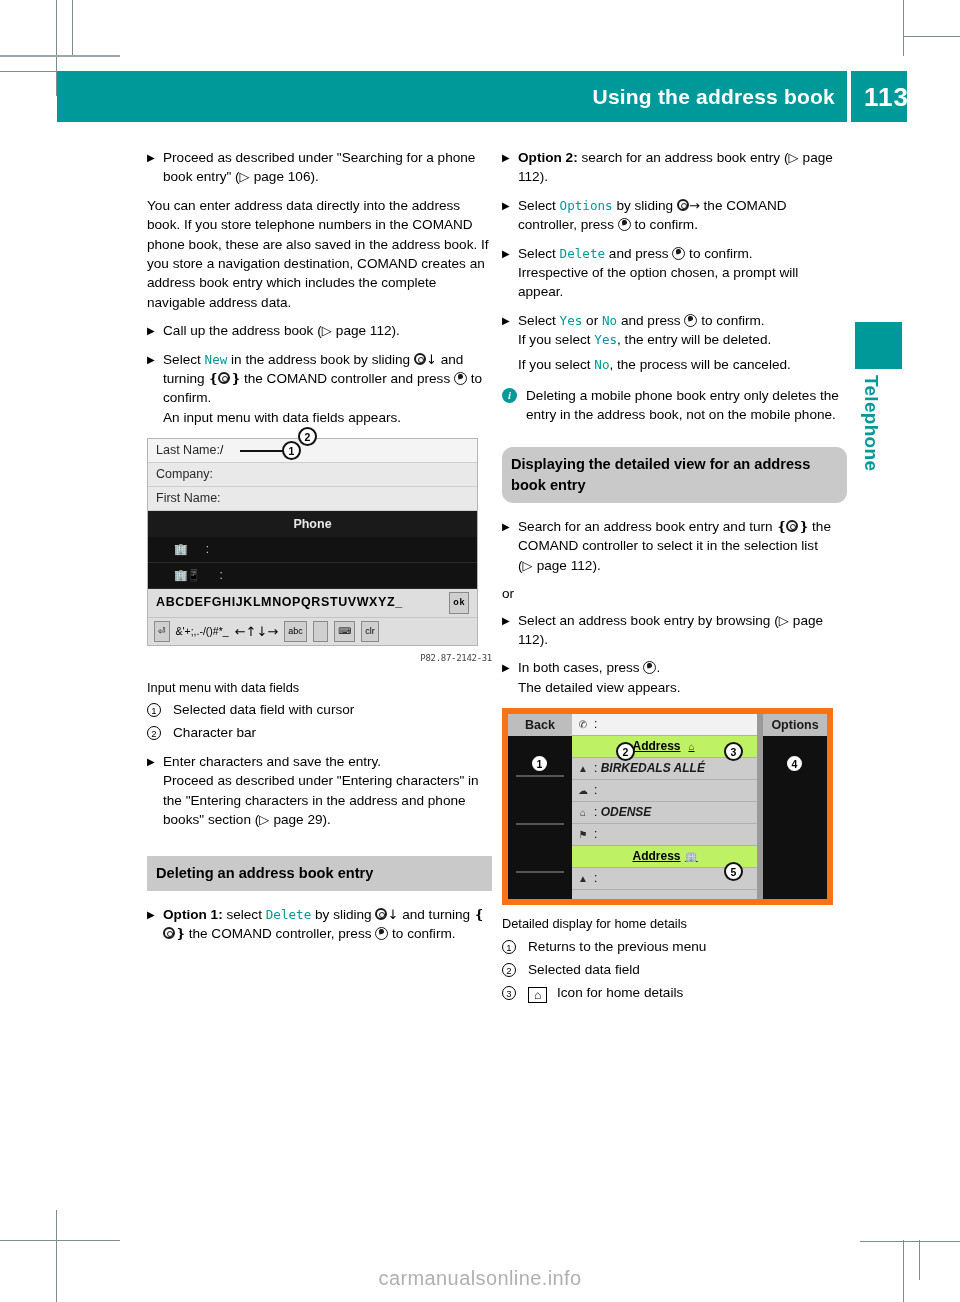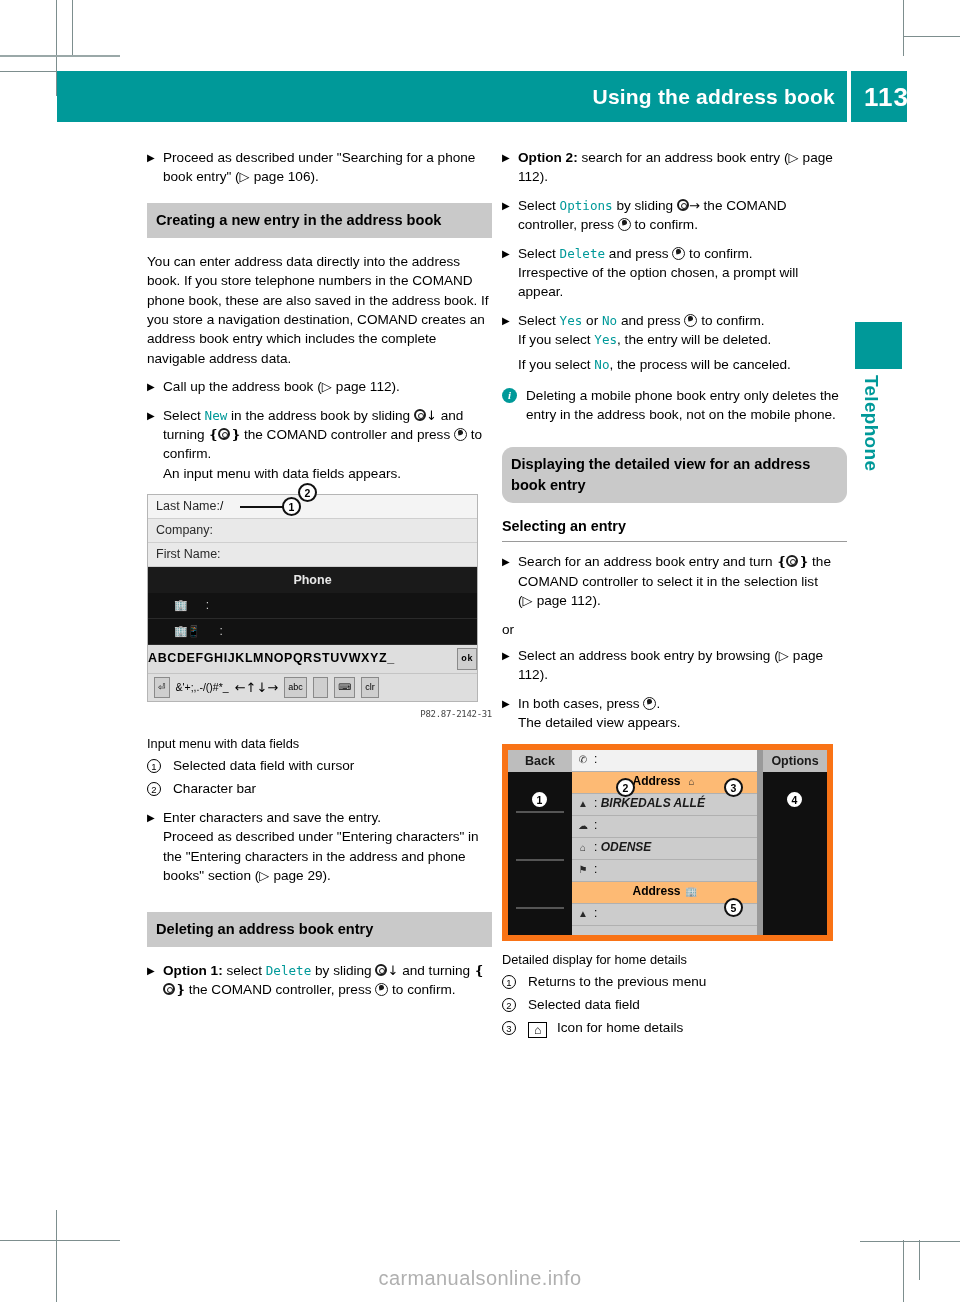--- a/index.html
+++ b/index.html
@@ -165,41 +165,41 @@
   }
 
   .im-row { height:24px; display:flex; align-items:center; border-bottom:1px solid #cfcfcf; position:relative; }
   .im-row.sel   { background:#d0d0d0; }
   .im-row.white { background:#f4f4f4; }
   .im-label { font-size:12.5px; font-weight:normal; color:#2a2a2a; padding-left:8px; white-space:nowrap; }
   .im-band { background:#1a1a1a; color:#e8e8e8; height:26px; display:flex; align-items:center; justify-content:center; font-size:12.5px; font-weight:bold; }
   .im-dark { background:#121212; height:26px; display:flex; align-items:center; border-bottom:1px solid #2a2a2a; }
   .im-dark .ic { color:#cfcfcf; font-size:11px; padding-left:26px; }
   .im-dark .cl { color:#cfcfcf; font-size:12px; padding-left:18px; }
-  .im-alpha { background:#dedede; font-size:12.5px; font-weight:bold; letter-spacing:0.6px; padding:3px 0; display:flex; justify-content:space-between; align-items:center; }
+  .im-alpha { background:#dedede; font-size:12.5px; font-weight:bold; letter-spacing:0.6px; padding:3px 8px; display:flex; justify-content:space-between; align-items:center; }
   .im-sym { background:#dedede; font-size:10.5px; padding:3px 6px; display:flex; align-items:center; gap:6px; border-top:1px solid #c4c4c4; }
   .im-key { border:1px solid #8a8a8a; background:#cfcfcf; padding:0 3px; font-size:9px; }
 
   
   .callout {
     position:absolute; width:19px; height:19px; border-radius:50%;
     background:#ffffff; border:2px solid #111;
     font-size:10.5px; font-weight:bold; text-align:center; line-height:16px;
     z-index:5;
   }
   .leader { position:absolute; height:2px; background:#111; z-index:4; }
 
   
   .fig2 { width:331px; height:197px; border:6px solid #f97316; position:relative; background:#d8d8d8; }
   .f2-sidebar { position:absolute; top:0; width:64px; height:100%; background:#101010; }
   .f2-left { left:0; } .f2-right { right:0; }
   .f2-cap { height:22px; background:#bdbdbd; color:#1a1a1a; font-size:12.5px; font-weight:bold; text-align:center; line-height:22px; }
   .f2-mid { position:absolute; left:64px; right:64px; top:0; bottom:0; background:#cccccc; }
   .f2-line { height:22px; display:flex; align-items:center; border-bottom:1px solid #b0b0b0; position:relative; font-size:12px; }
-  .f2-line.hi { background:#fdba74; justify-content:center; font-weight:bold; }
+  .f2-line.hi { background:#bef264; justify-content:center; font-weight:bold;text-decoration:underline; }
   .f2-line.wh { background:#f2f2f2; }
   .f2-ic { width:22px; text-align:center; font-size:10px; color:#2a2a2a; }
   .f2-val { font-style:italic; font-weight:bold; font-size:12px; color:#1a1a1a; }
   .f2-btn { position:absolute; left:8px; width:48px; height:10px; }
   .f2-btn i { position:absolute; left:0; top:3px; width:100%; height:2px; background:#555; }
   .f2-scroll { position:absolute; right:64px; top:0; width:6px; height:100%; background:#9a9a9a; }
 
   .watermark {
     position:absolute; left:0; right:0; bottom:12px;
     text-align:center; color:#b0b0b0; font-size:20px;
@@ -232,21 +232,20 @@
 <div class="side-tab-label">Telephone</div>
 
 <div class="col col-left">
 
   <div class="step">
     <span class="bullet">▶</span>
     <span>Proceed as described under "Searching for</span>
     <span>a phone book entry" (</span><span class="glyph">▷&nbsp;</span><span>page 106</span><span>).</span>
   </div>
 
-  <div class="sect-head">Creating a new entry in the address book</div>
 
   <div class="para">You can enter address data directly into the address book. If you store telephone numbers in the COMAND phone book, these are also saved in the address book. If you store a navigation destination, COMAND creates an address book entry which includes the complete navigable address data.</div>
 
   <div class="step">
     <span class="bullet">▶</span>
     <span>Call up the address book (</span><span class="glyph">▷&nbsp;</span><span>page 112</span><span>).</span>
   </div>
 
   <div class="step">
     <span class="bullet">▶</span>
@@ -344,21 +343,20 @@
     <div style="margin-top:5px;"><span>If you select </span><span class="tealmono">No</span><span>, the process will be canceled.</span></div>
   </div>
 
   <div class="info-row">
     <span class="info-ico">i</span>
     <span>Deleting a mobile phone book entry only deletes the entry in the address book, not on the mobile phone.</span>
   </div>
 
   <div class="sect-head" style="margin-top:22px;border-radius:11px;">Displaying the detailed view for an address book entry</div>
 
-  <div class="sub-head">Selecting an entry</div>
 
   <div class="step">
     <span class="bullet">▶</span>
     <span>Search for an address book entry and turn</span>
     <span class="glyph turn">❴</span><span class="ring"></span><span class="glyph turn">❵</span><span> the COMAND controller to select it in the selection list (</span><span class="glyph">▷&nbsp;</span><span>page 112</span><span>).</span>
   </div>
 
   <div class="plain">or</div>
 
   <div class="step">

